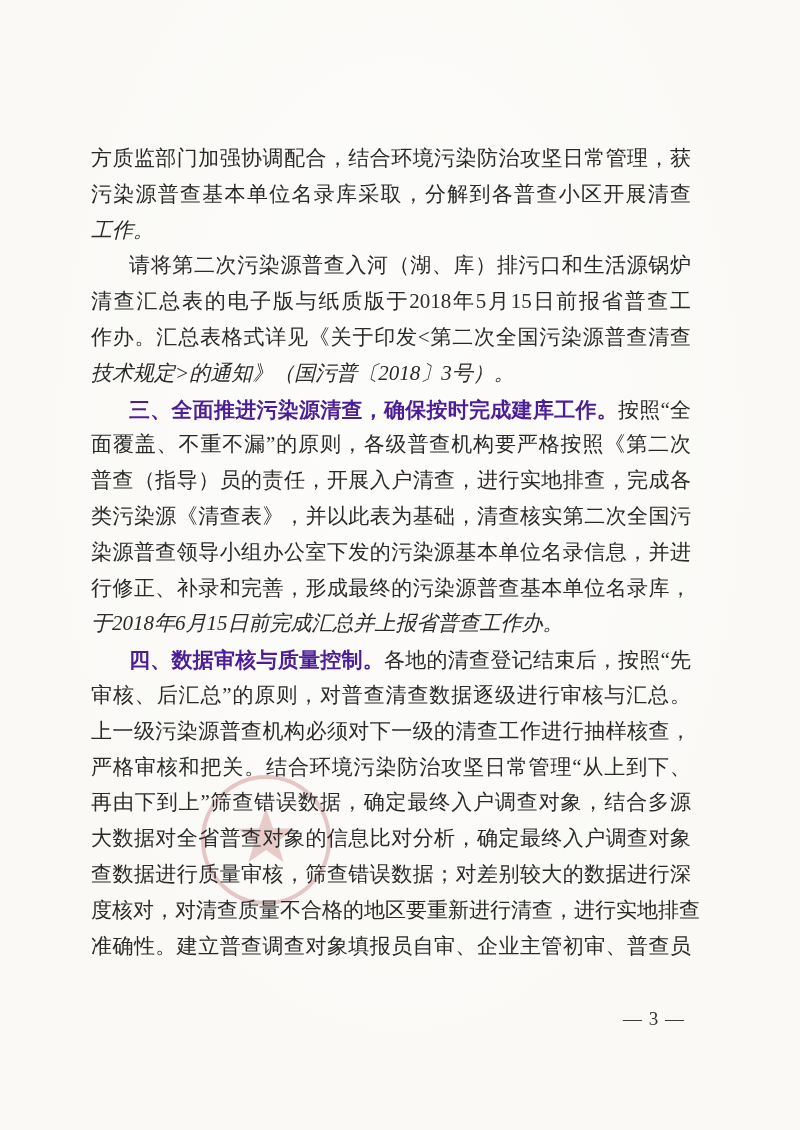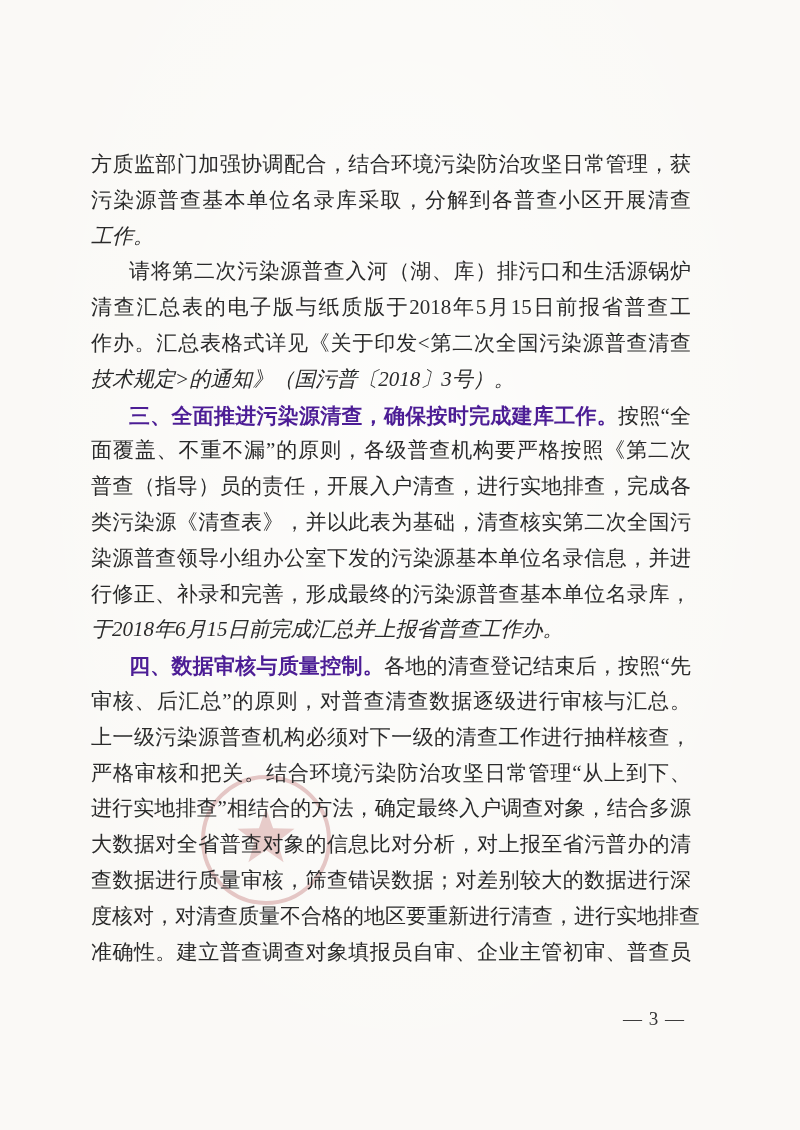--- a/index.html
+++ b/index.html
@@ -27,21 +27,21 @@
     top: 740px;
     width: 200px;
     height: 200px;
     filter: blur(0.6px);
     pointer-events: none;
   }
   
   .doc-body {
     position: absolute;
     left: 91px;
-    top: 147px;
+    top: 141px;
     width: 600px;
   }
   .line {
     height: 35.8px;
     line-height: 35.8px;
     font-size: 21px;
     color: #2a2a2a;
     text-align: justify;
     text-align-last: justify;
     white-space: nowrap;
@@ -95,20 +95,20 @@
     <div class="line"><span>面覆盖、不重不漏”的原则，各级普查机构要严格按照《第二次</span></div>
     <div class="line"><span>普查（指导）员的责任，开展入户清查，进行实地排查，完成各</span></div>
     <div class="line"><span>类污染源《清查表》，并以此表为基础，清查核实第二次全国污</span></div>
     <div class="line"><span>染源普查领导小组办公室下发的污染源基本单位名录信息，并进</span></div>
     <div class="line"><span>行修正、补录和完善，形成最终的污染源普查基本单位名录库，</span></div>
     <div class="line end"><span>于2018年6月15日前完成汇总并上报省普查工作办。</span></div>
     <div class="line indent"><span class="seg-bold">四、数据审核与质量控制。</span><span>各地的清查登记结束后，按照“先</span></div>
     <div class="line"><span>审核、后汇总”的原则，对普查清查数据逐级进行审核与汇总。</span></div>
     <div class="line"><span>上一级污染源普查机构必须对下一级的清查工作进行抽样核查，</span></div>
     <div class="line"><span>严格审核和把关。结合环境污染防治攻坚日常管理“从上到下、</span></div>
-    <div class="line"><span>进行实地排查”相结合的方法，确定最终入户调查对象，结合多源</span></div>
-    <div class="line"><span>大数据对全省普查对象的信息比对分析，对上报至省污普办的清</span></div>
+    <div class="line"><span>再由下到上”筛查错误数据，确定最终入户调查对象，结合多源</span></div>
+    <div class="line"><span>大数据对全省普查对象的信息比对分析，确定最终入户调查对象</span></div>
     <div class="line"><span>查数据进行质量审核，筛查错误数据；对差别较大的数据进行深</span></div>
     <div class="line"><span>度核对，对清查质量不合格的地区要重新进行清查，进行实地排查</span></div>
     <div class="line"><span>准确性。建立普查调查对象填报员自审、企业主管初审、普查员</span></div>
   </div>
 
 <div class="page-number">— 3 —</div>
 
 </body></html>

